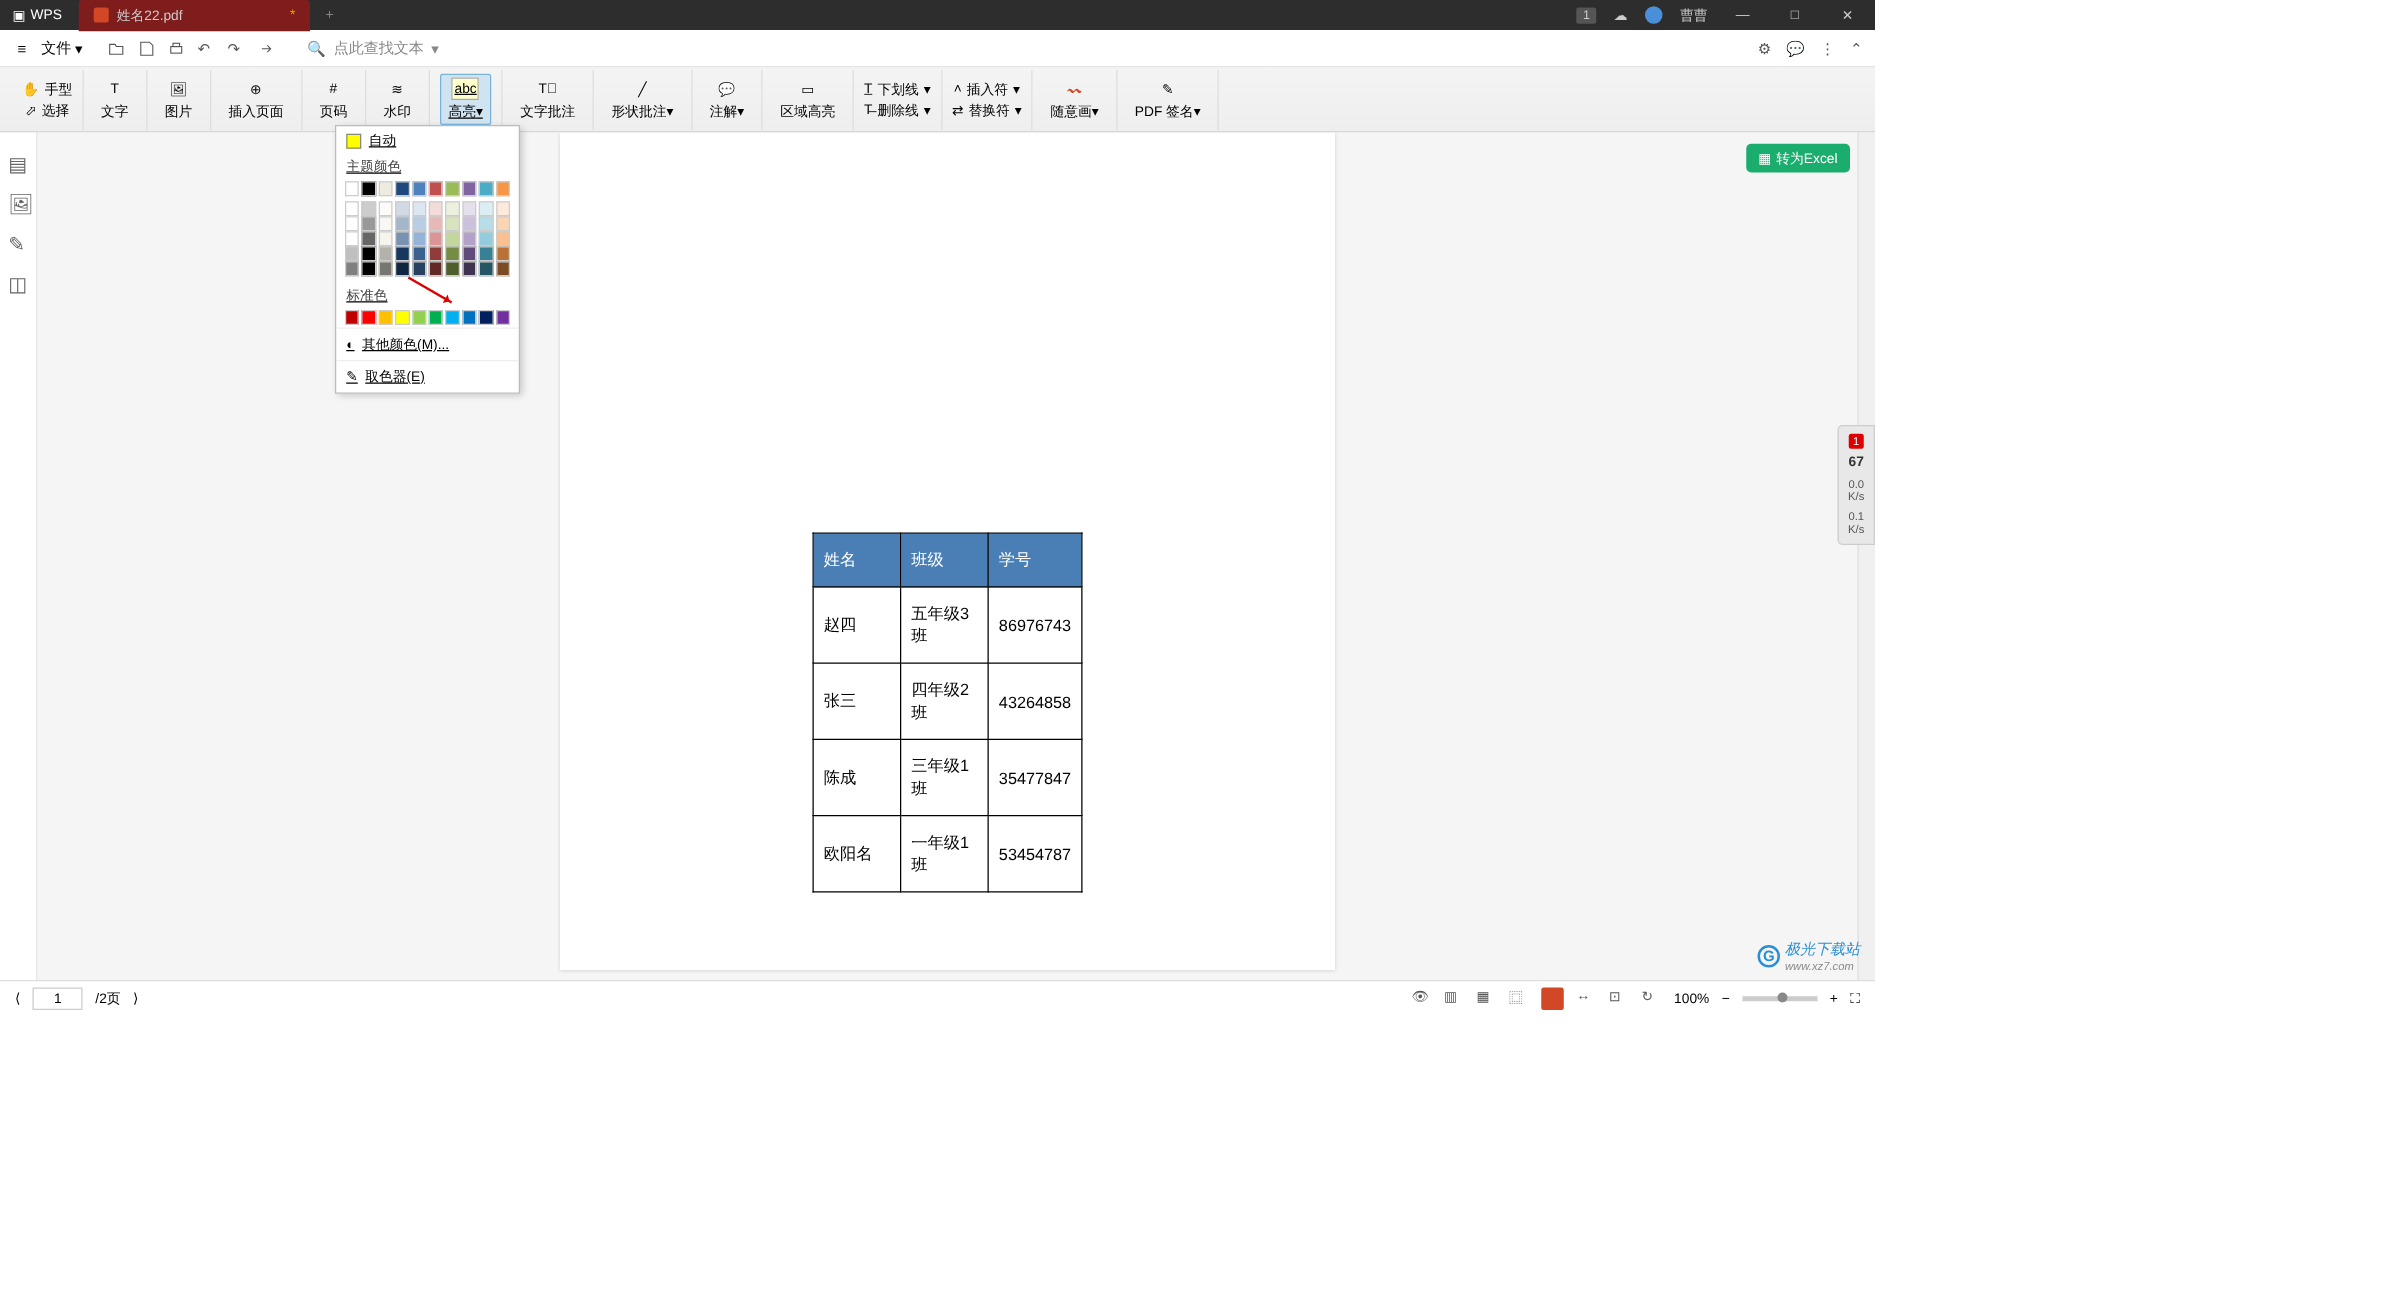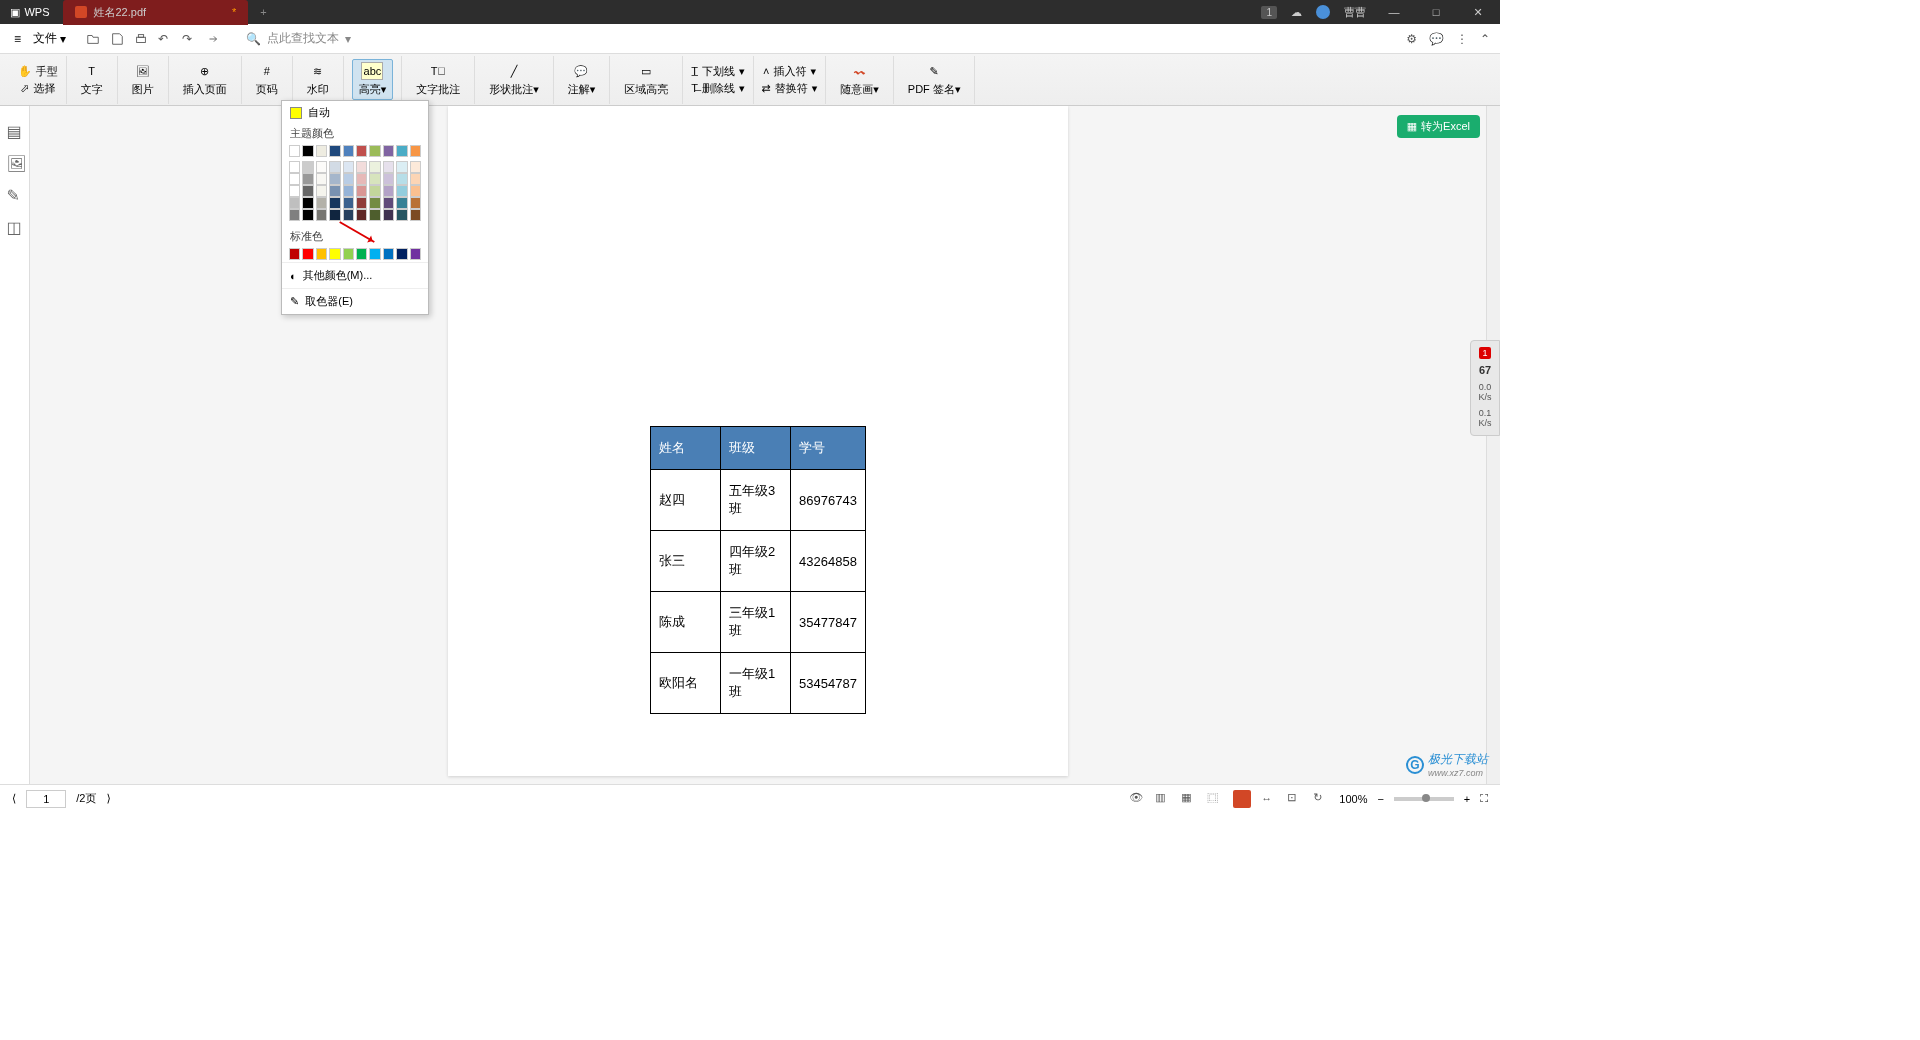--- a/index.html
+++ b/index.html
@@ -28,25 +28,25 @@
 .menubar .tab-item.active { background: #d24726; color: #fff; border-radius: 3px; }
 .menubar .search-area { display: flex; align-items: center; gap: 6px; margin-left: 12px; color: #888; }
 .menubar .right-area { margin-left: auto; display: flex; gap: 12px; align-items: center; color: #555; }
 
 
 .ribbon { height: 52px; background: linear-gradient(#f4f4f4,#eee); border-bottom: 1px solid #ccc; display: flex; align-items: center; padding: 0 10px; gap: 0; font-size: 11px; }
 .ribbon .group { display: flex; flex-direction: column; align-items: center; padding: 2px 8px; border-right: 1px solid #ddd; height: 48px; justify-content: center; }
 .ribbon .group.double { display: flex; flex-direction: column; gap: 2px; }
 .ribbon .double-row { display: flex; align-items: center; gap: 4px; font-size: 11px; }
 .ribbon .big-btn { display: flex; flex-direction: column; align-items: center; gap: 2px; padding: 2px 6px; cursor: pointer; }
-.ribbon .big-btn.active { background: #d0e3f0; border: 1px solid #7ab3d9; border-radius: 2px; }
+.ribbon .big-btn.active { background: #d0e3f0; border: 1px solid #7ab3d9; border-radius: 2px; text-decoration: underline; }
 .ribbon .icon-box { width: 20px; height: 18px; display: flex; align-items: center; justify-content: center; }
 
 
-.color-dropdown { position: absolute; left: 281px; top: 100px; width: 148px; background: #fff; border: 1px solid #bbb; box-shadow: 2px 2px 6px rgba(0,0,0,0.2); font-size: 11px; z-index: 100; }
+.color-dropdown { position: absolute; left: 268px; top: 100px; width: 148px; background: #fff; border: 1px solid #bbb; box-shadow: 2px 2px 6px rgba(0,0,0,0.2); font-size: 11px; z-index: 100; text-decoration: underline; }
 .color-dropdown .auto-row { display: flex; align-items: center; gap: 6px; padding: 4px 8px; cursor: pointer; }
 .color-dropdown .auto-swatch { width: 12px; height: 12px; background: #ffff00; border: 1px solid #888; }
 .color-dropdown .section-label { padding: 2px 8px; color: #444; }
 .color-dropdown .theme-row, .color-dropdown .std-row { display: flex; gap: 2px; padding: 2px 7px; }
 .color-dropdown .sw { width: 12px; height: 12px; border: 1px solid #ccc; cursor: pointer; }
 .color-dropdown .shade-grid { padding: 2px 7px 6px; }
 .color-dropdown .shade-row { display: flex; gap: 2px; }
 .color-dropdown .menu-item { display: flex; align-items: center; gap: 6px; padding: 5px 8px; cursor: pointer; border-top: 1px solid #eee; }
 .color-dropdown .arrow { position: absolute; width: 40px; height: 2px; background: #d00; transform: rotate(30deg); left: 55px; top: 130px; }
 .color-dropdown .arrow::after { content: ''; position: absolute; right: -2px; top: -3px; border: 4px solid transparent; border-left-color: #d00; }

